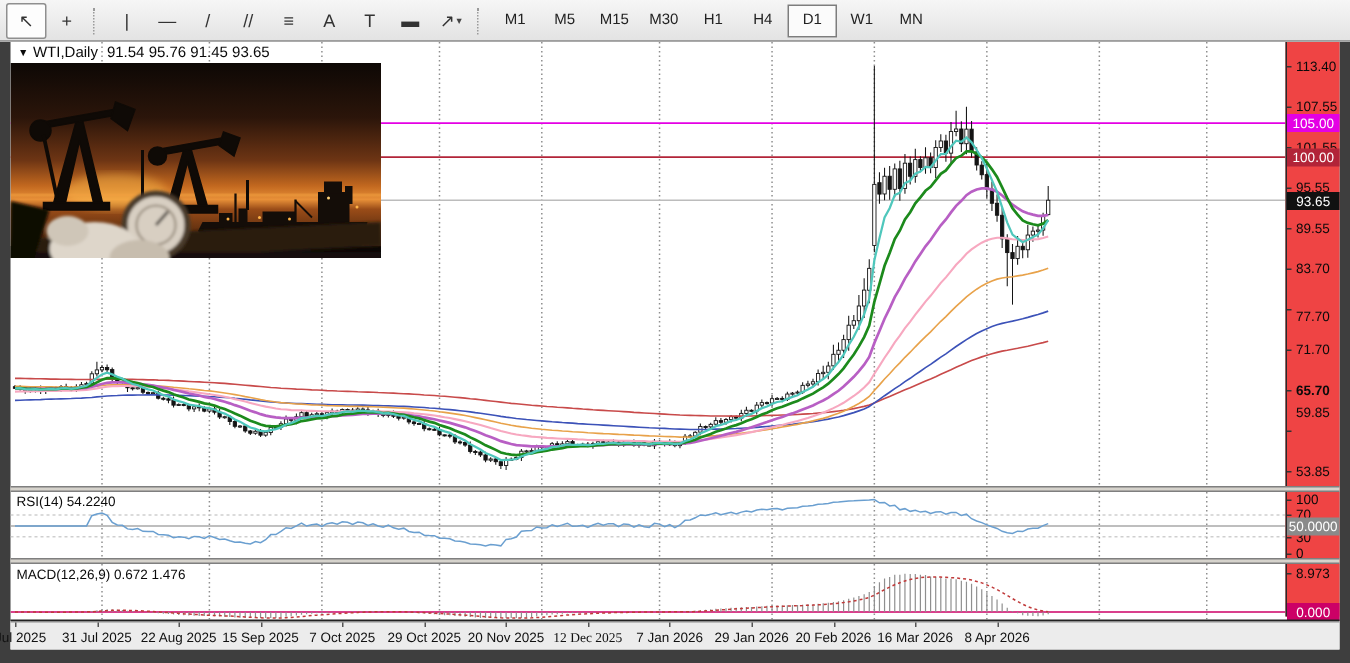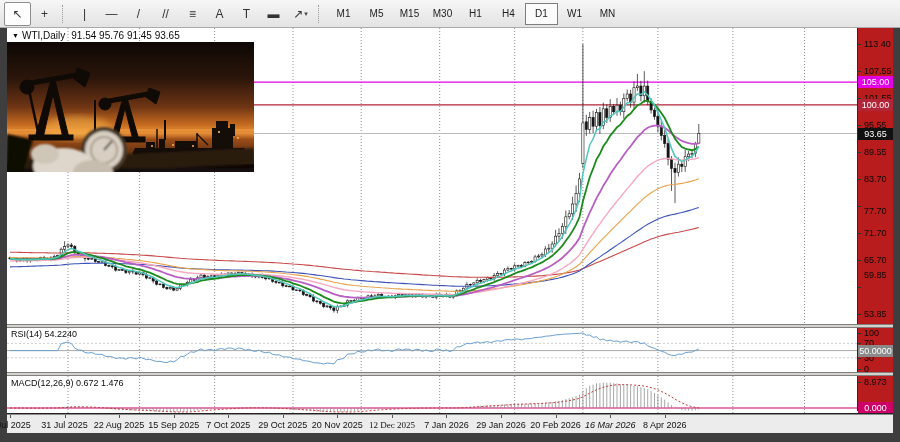--- a/index.html
+++ b/index.html
@@ -21,21 +21,21 @@
   #title-row .tri{font-size:7px;vertical-align:1px;margin-right:3px}
   #title-row .ohlc{margin-left:6px}
   svg.pane{position:absolute;left:0;display:block}
   #main-svg{top:0}
   #rsi-svg{top:300px}
   #macd-svg{top:348px}
   #photo{position:absolute;left:0;top:14px;z-index:2;display:block}
   .sepbar{position:absolute;left:0;width:886px;height:4px;background:#d6d3cc;
           border-top:1px solid #7f7f7f;border-bottom:1px solid #7f7f7f;box-sizing:border-box;z-index:6}
   #plot-bottom-line{position:absolute;left:0;top:385px;width:886px;height:1px;background:#222;z-index:6}
-  #axis-col{position:absolute;left:850px;top:0;width:36px;height:383px;background:#b91c1c;
+  #axis-col{position:absolute;left:850px;top:0;width:36px;height:383px;background:#ef4444;
             border-left:1px solid #2a2a2a;box-sizing:border-box;font-size:9px;z-index:4}
   .tickl{position:absolute;left:6px;transform:translateY(-50%);color:#0a0a0a;white-space:nowrap}
   .tickm{position:absolute;left:0;width:3px;height:1px;background:#333}
   .badge{position:absolute;left:0;width:35px;box-sizing:border-box;text-align:center;color:#fff;
          font-size:9px;padding:1px 0;transform:translateY(-50%);z-index:7;white-space:nowrap}
   .ind-label{position:absolute;left:4px;font-size:9px;color:#0a0a0a;z-index:5;white-space:nowrap}
   #rsi-label-row{top:301px}
   #macd-label-row{top:350px}
   #date-axis{position:absolute;left:0;top:386px;width:886px;height:19px;background:#ececec;
              border-top:1px solid #8d8d8d;box-sizing:border-box;font-size:9px;color:#111;z-index:5}
@@ -835,21 +835,21 @@
       <div class="tickl" style="top: 96.9319px;">95.55</div>
       <div class="tickm" style="top: 96.9319px;"></div>
       <div class="tickl" style="top: 124.136px;">89.55</div>
       <div class="tickm" style="top: 124.136px;"></div>
       <div class="tickl" style="top: 150.66px; text-align: right;">83.70</div>
       <div class="tickm" style="top: 150.66px;"></div>
       <div class="tickl" style="top: 183px;">77.70</div>
       <div class="tickm" style="top: 177.864px;"></div>
       <div class="tickl" style="top: 205.068px;">71.70</div>
       <div class="tickm" style="top: 205.068px;"></div>
-      <div class="tickl" style="top: 232.272px;">65.70</div>
+      <div class="tickl" style="top: 232.272px; font-weight: bold;">65.70</div>
       <div class="tickm" style="top: 232.272px;"></div>
       <div class="tickl" style="top: 247px; text-align: center;">59.85</div>
       <div class="tickm" style="top: 258.796px;"></div>
       <div class="tickl" style="top: 286px;">53.85</div>
       <div class="tickm" style="top: 286px;"></div>
       <div class="badge" style="top: 54.0856px; background: rgb(228, 0, 228);">105.00</div>
       <div class="badge" style="top: 76.7556px; background: rgb(178, 36, 56);">100.00</div>
       <div class="badge" style="top: 105.546px; background: rgb(17, 17, 17);">93.65</div>
       <div class="tickl" style="top: 304.6px;">100</div>
       <div class="tickm" style="top: 304.6px;"></div>
@@ -882,17 +882,17 @@
       <span class="dlabel" style="left: 330.36px;">20 Nov 2025</span>
       <div class="dtick" style="left: 384.92px;"></div>
       <span class="dlabel" style="left: 384.92px; font-family: Liberation Serif, serif;">12 Dec 2025</span>
       <div class="dtick" style="left: 439.48px;"></div>
       <span class="dlabel" style="left: 439.48px;">7 Jan 2026</span>
       <div class="dtick" style="left: 494.04px;"></div>
       <span class="dlabel" style="left: 494.04px;">29 Jan 2026</span>
       <div class="dtick" style="left: 548.6px;"></div>
       <span class="dlabel" style="left: 548.6px;">20 Feb 2026</span>
       <div class="dtick" style="left: 603.16px;"></div>
-      <span class="dlabel" style="left: 603.16px; font-style: italic;">16 Mar 2026</span>
+      <span class="dlabel" style="left: 603.16px;">16 Mar 2026</span>
       <div class="dtick" style="left: 657.72px;"></div>
       <span class="dlabel" style="left: 657.72px;">8 Apr 2026</span>
     </div>
 </div>
 
 </body></html>

